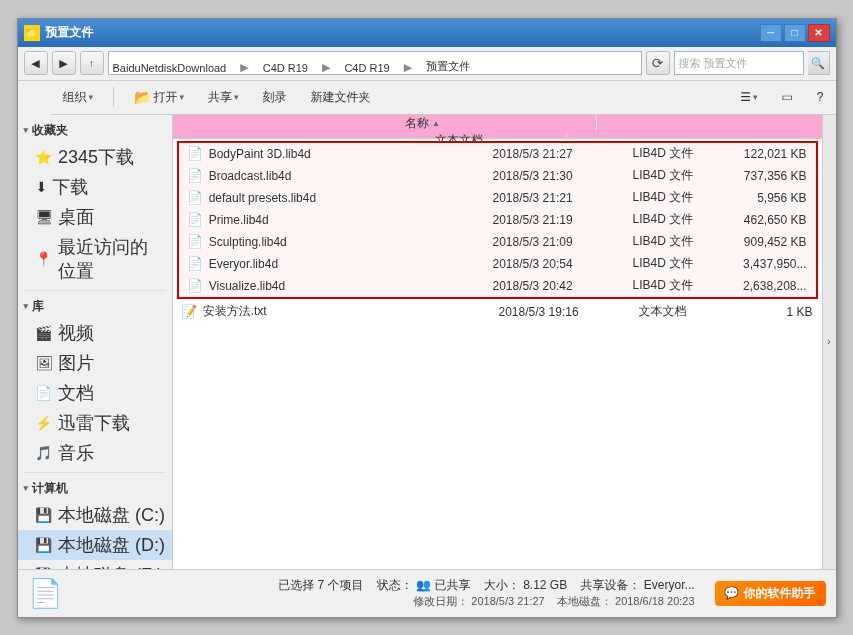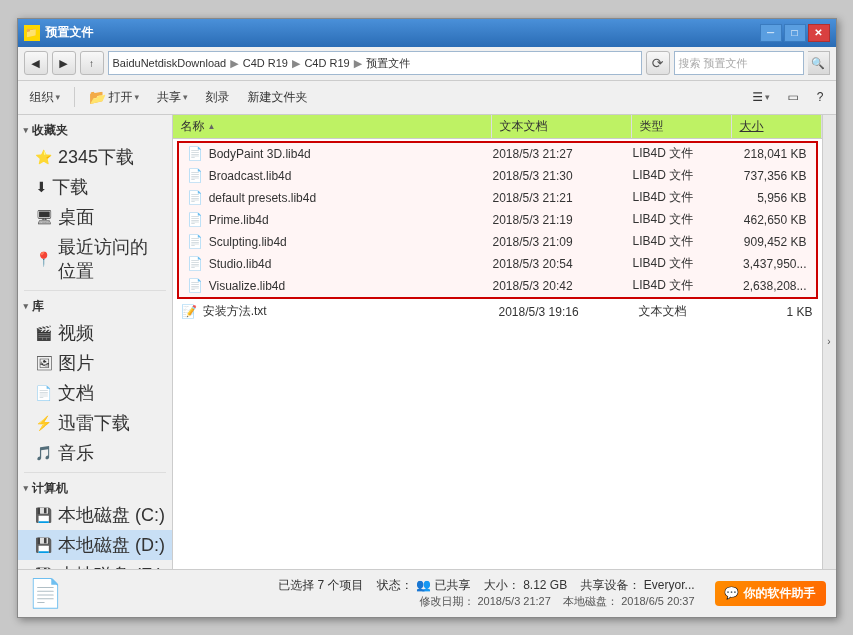--- a/index.html
+++ b/index.html
@@ -91,25 +91,25 @@
       justify-content: center;
       font-size: 11px;
       color: #333;
     }
     .breadcrumb-bar {
       flex: 1;
       height: 24px;
       border: 1px solid #a0b8d0;
       background: white;
       display: flex;
-      align-items: center;
+      align-items: flex-end;
       padding: 0 4px;
       font-size: 11px;
       color: #333;
-      gap: 2px;
+      gap: 12px;
     }
     .breadcrumb-sep { color: #888; margin: 0 2px; }
     .breadcrumb-item { color: #333; }
     .refresh-btn {
       width: 24px;
       height: 24px;
       background: linear-gradient(to bottom, #f8f8f8, #e0e0e0);
       border: 1px solid #bbb;
       border-radius: 3px;
       cursor: pointer;
@@ -143,23 +143,24 @@
       font-size: 11px;
     }
 
     
     .toolbar {
       background: #f0f0f0;
       border-bottom: 1px solid #ccc;
       padding: 3px 6px;
       display: flex;
       align-items: center;
-      gap: 6px;
+      gap: 12px;
       height: 34px;
       flex-shrink: 0;
+      margin-left: 33px;
     }
     .tool-item {
       display: flex;
       align-items: center;
       gap: 2px;
       padding: 2px 6px;
       cursor: pointer;
       border-radius: 2px;
       font-size: 12px;
       color: #333;
@@ -215,25 +216,26 @@
     
     .content-area {
       flex: 1;
       background: white;
       overflow: hidden;
       display: flex;
       flex-direction: column;
     }
     .column-headers {
       display: flex;
-      background: #bef264;
+      background: #f9a8d4;
       border-bottom: 1px solid #ccc;
       padding: 0;
       height: 24px;
       align-items: center;
+      flex-direction: column;
     }
     .col-header {
       font-size: 12px;
       color: #333;
       padding: 0 8px;
       height: 100%;
       display: flex;
       align-items: center;
       border-right: 1px solid #ddd;
       cursor: pointer;
@@ -502,21 +504,21 @@
 
       <div class="file-list" id="file-list">
       <div style="border: 2px solid rgb(204, 0, 0); margin: 2px 4px; background-color: rgb(255, 245, 245);">
             <div class="file-row" style="background-color: transparent;">
       <div class="file-cell file-cell-name">
         <span class="file-icon">📄</span>
         <span>BodyPaint 3D.lib4d</span>
       </div>
       <div class="file-cell file-cell-date">2018/5/3 21:27</div>
       <div class="file-cell file-cell-type">LIB4D 文件</div>
-      <div class="file-cell file-cell-size">218,041 KB</div>
+      <div class="file-cell file-cell-size">122,021 KB</div>
     </div>
             <div class="file-row" style="background-color: transparent;">
       <div class="file-cell file-cell-name">
         <span class="file-icon">📄</span>
         <span>Broadcast.lib4d</span>
       </div>
       <div class="file-cell file-cell-date">2018/5/3 21:30</div>
       <div class="file-cell file-cell-type">LIB4D 文件</div>
       <div class="file-cell file-cell-size">737,356 KB</div>
     </div>
@@ -543,21 +545,21 @@
         <span class="file-icon">📄</span>
         <span>Sculpting.lib4d</span>
       </div>
       <div class="file-cell file-cell-date">2018/5/3 21:09</div>
       <div class="file-cell file-cell-type">LIB4D 文件</div>
       <div class="file-cell file-cell-size">909,452 KB</div>
     </div>
             <div class="file-row" style="background-color: transparent;">
       <div class="file-cell file-cell-name">
         <span class="file-icon">📄</span>
-        <span>Studio.lib4d</span>
+        <span>Everyor.lib4d</span>
       </div>
       <div class="file-cell file-cell-date">2018/5/3 20:54</div>
       <div class="file-cell file-cell-type">LIB4D 文件</div>
       <div class="file-cell file-cell-size">3,437,950...</div>
     </div>
             <div class="file-row" style="background-color: transparent;">
       <div class="file-cell file-cell-name">
         <span class="file-icon">📄</span>
         <span>Visualize.lib4d</span>
       </div>
@@ -596,21 +598,21 @@
         <span>8.12 GB</span>
         &nbsp;&nbsp;
         <span>共享设备：</span>
         <span>Everyor...</span>
       </div>
       <div class="status-line2">
         <span>修改日期：</span>
         <span>2018/5/3 21:27</span>
         &nbsp;&nbsp;
         <span>本地磁盘：</span>
-        <span>2018/6/5 20:37</span>
+        <span>2018/6/18 20:23</span>
       </div>
     </div>
     <div class="status-watermark">
       <span>💬</span>
       <span>你的软件助手</span>
     </div>
   </div>
 
 </div>
 

